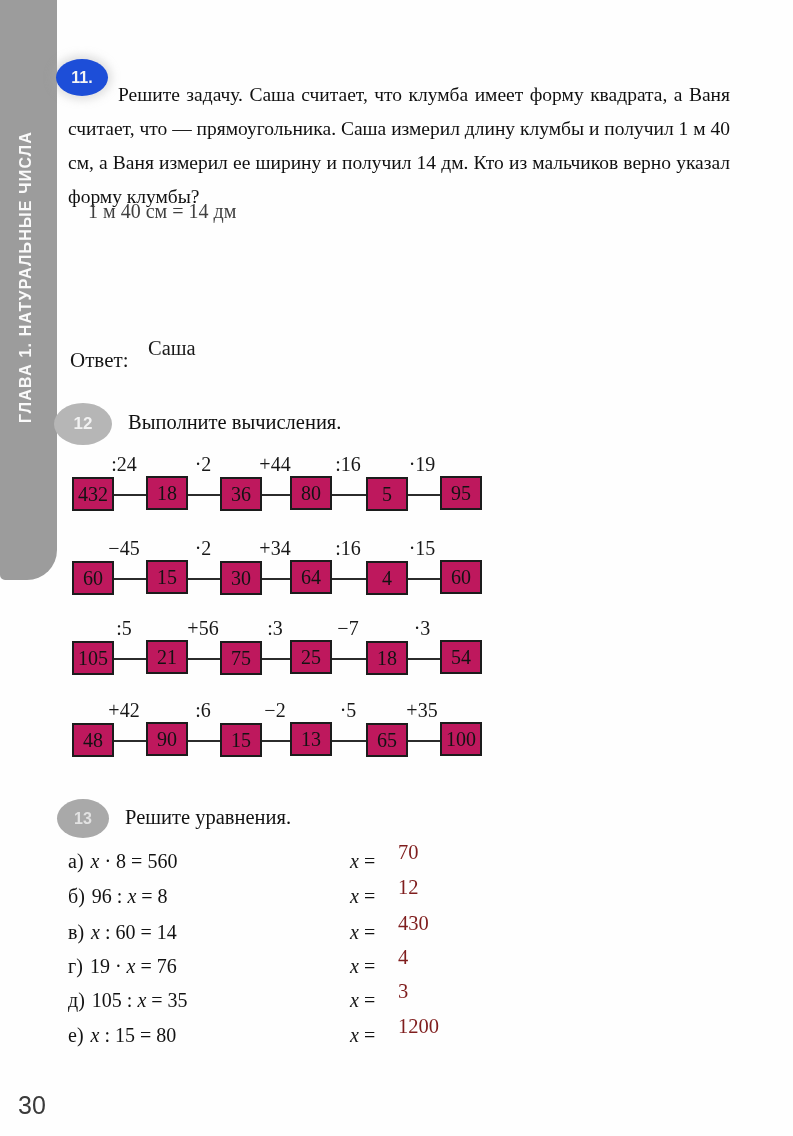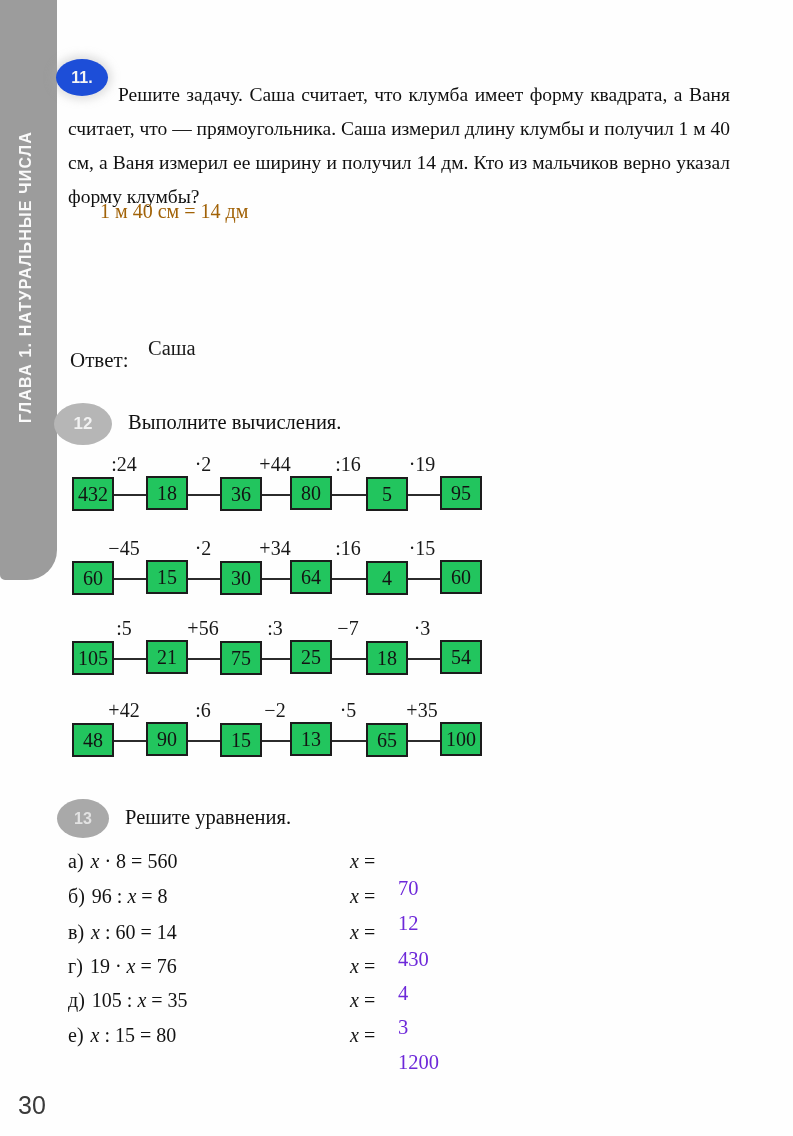--- a/index.html
+++ b/index.html
@@ -45,21 +45,21 @@
     background:#a9a9a9; color:rgba(255,255,255,0.66); font-size:16px;
   }
 
   
   .problem-text {
     position:absolute; left:68px; top:58px; width:662px;
     font-size:19.5px; line-height:34px; text-align:justify;
     text-indent:50px; color:#101010;
   }
   .work-line {
-    position:absolute; left:88px; top:200px; font-size:20px; color:#a16207;margin-left:12px;
+    position:absolute; left:88px; top:200px; font-size:20px; color:#404040;
   }
   .answer-label {
     position:absolute; left:70px; top:348px; font-size:21px; color:#161616;
   }
   .student-answer {
     position:absolute; left:148px; top:337px; font-size:20.5px; color:#1a1a1a;
   }
 
   
   .task-title { position:absolute; font-size:20.5px; color:#101010; }
@@ -71,31 +71,31 @@
   .chain-line {
     position:absolute; left:6px; width:404px; top:41px; height:2px;
     background:#2b2b2b;
   }
   .op {
     position:absolute; top:0; transform:translateX(-50%);
     font-size:20px; color:#181818; white-space:nowrap;
   }
   .nbox {
     position:absolute; top:24px; width:38px; height:30px;
-    border:2px solid #1c1c1c; background:#22c55e;
+    border:2px solid #1c1c1c; background:#be185d;
     text-align:center; line-height:30px; font-size:20px; color:#131313;
   }
   .nbox:nth-of-type(odd){ transform:translateY(-1px); }
 
   
   .eq-row { position:absolute; left:68px; width:480px; height:28px; font-size:20px; color:#131313;font-family:Liberation Serif, serif; }
   .eq-label { margin-right:7px; }
   .eq-var { font-style:italic; }
   .ans-prompt { position:absolute; left:282px; top:0; }
-  .ans-val { position:absolute; left:330px; top:-9px; font-size:20.5px; color:#6d28d9;margin-top:36px; }
+  .ans-val { position:absolute; left:330px; top:-9px; font-size:20.5px; color:#7f1d1d; }
 
   .page-number {
     position:absolute; left:18px; top:1091px;
     font-family:"Liberation Sans", sans-serif; font-size:25px; color:#3a3a3a;
   }
 </style>
 </head>
 <body>
 
 <div class="page">

